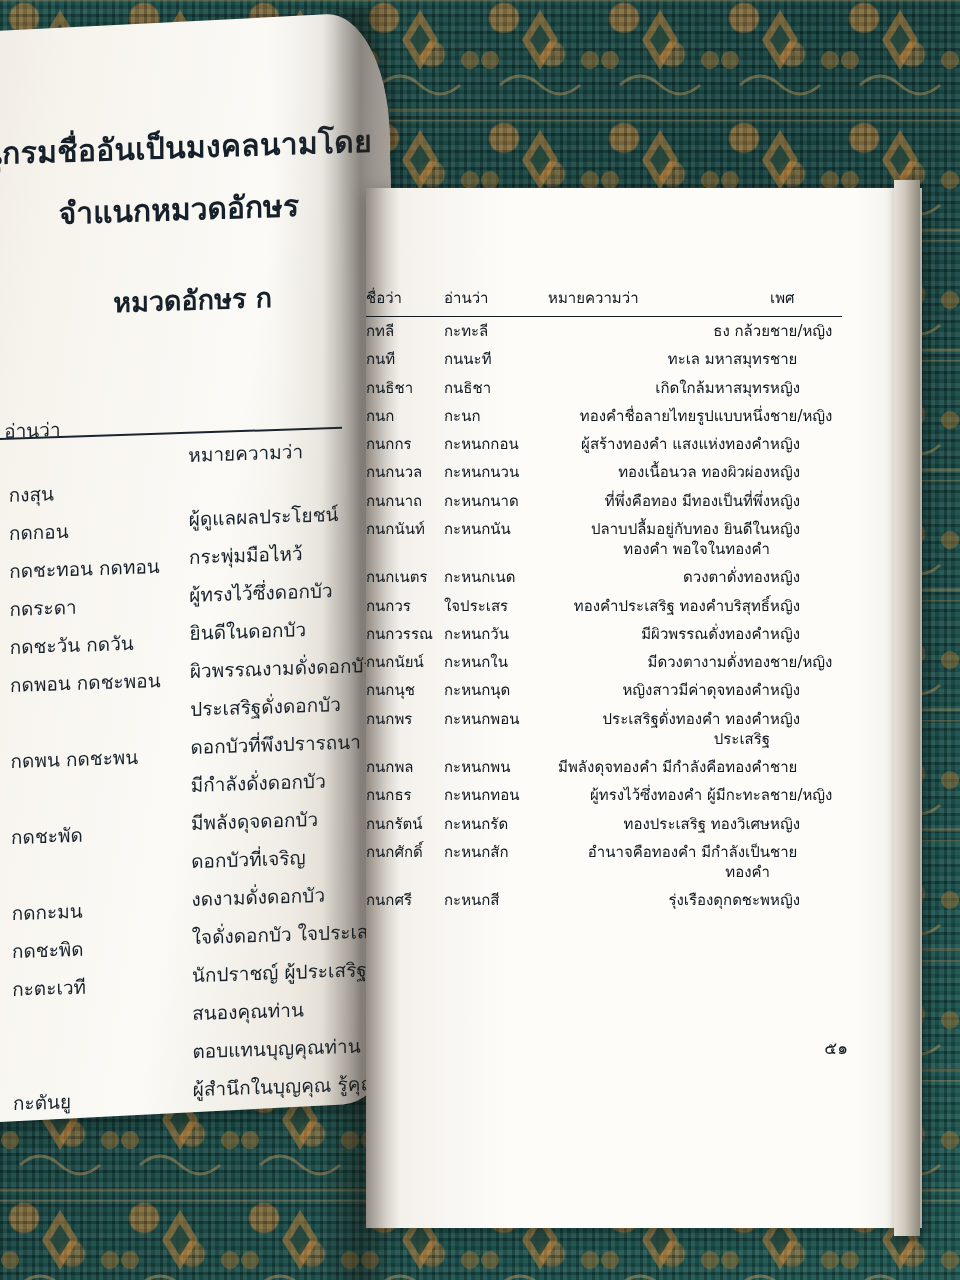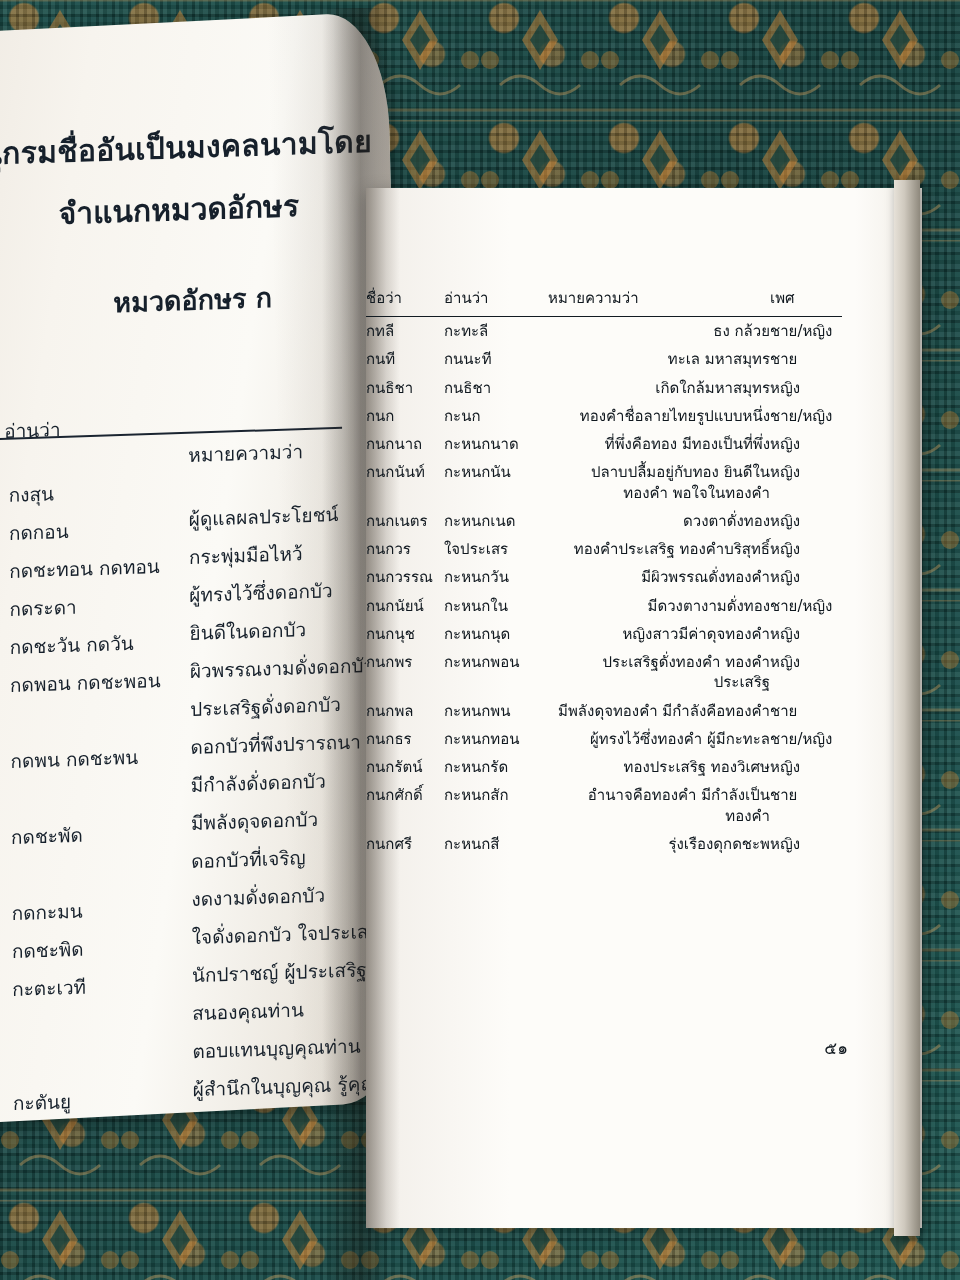--- a/index.html
+++ b/index.html
@@ -326,20 +326,32 @@
             <td class="c-mean">เกิดใกล้มหาสมุทร</td>
             <td class="c-sex">หญิง</td>
           </tr>
           <tr>
             <td class="c-name">กนก</td>
             <td class="c-read">กะนก</td>
             <td class="c-mean">ทองคำชื่อลายไทยรูปแบบหนึ่ง</td>
             <td class="c-sex">ชาย/หญิง</td>
           </tr>
           <tr>
+            <td class="c-name">กนกกร</td>
+            <td class="c-read">กะหนกกอน</td>
+            <td class="c-mean">ผู้สร้างทองคำ แสงแห่งทองคำ</td>
+            <td class="c-sex">หญิง</td>
+          </tr>
+          <tr>
+            <td class="c-name">กนกนวล</td>
+            <td class="c-read">กะหนกนวน</td>
+            <td class="c-mean">ทองเนื้อนวล ทองผิวผ่อง</td>
+            <td class="c-sex">หญิง</td>
+          </tr>
+          <tr>
             <td class="c-name">กนกนาถ</td>
             <td class="c-read">กะหนกนาด</td>
             <td class="c-mean">ที่พึ่งคือทอง มีทองเป็นที่พึ่ง</td>
             <td class="c-sex">หญิง</td>
           </tr>
           <tr>
             <td class="c-name">กนกนันท์</td>
             <td class="c-read">กะหนกนัน</td>
             <td class="c-mean">ปลาบปลื้มอยู่กับทอง ยินดีในทองคำ พอใจในทองคำ</td>
             <td class="c-sex">หญิง</td>

